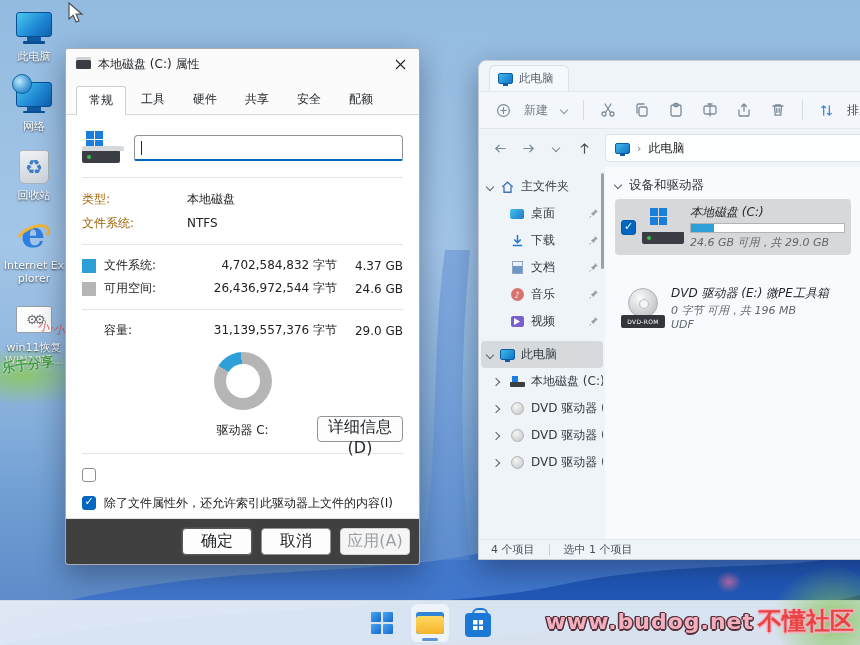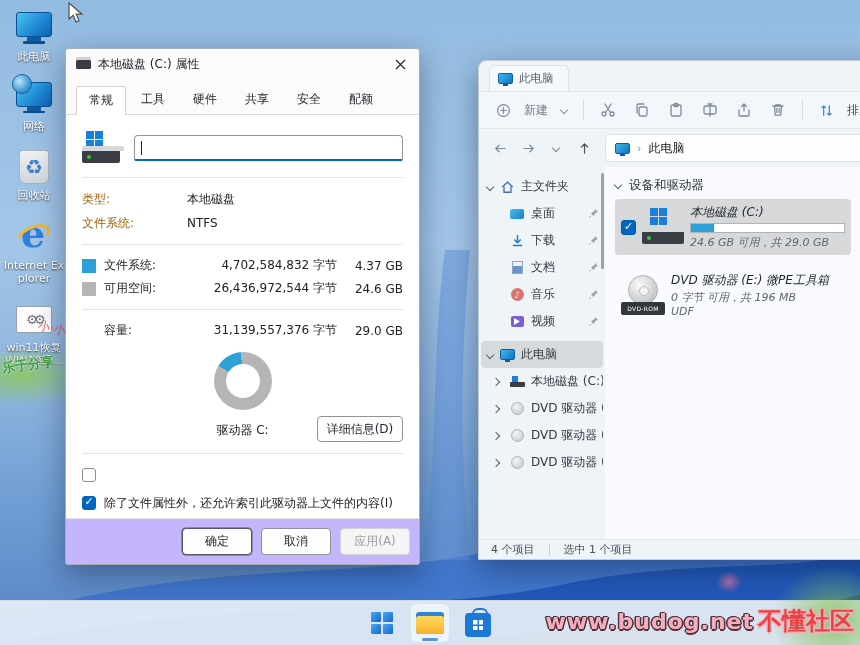--- a/index.html
+++ b/index.html
@@ -113,27 +113,27 @@
   .swatch.free { background:#b5b5b5; }
   .swatch.none { background:transparent; }
   .urow .ul { width:83px; }
   .urow .ub { flex:1; text-align:right; padding-right:14px; }
   .urow .ug { width:52px; text-align:right; }
   .donut-wrap { display:flex; justify-content:center; margin:10px 0 6px 0; }
   .donut { width:58px; height:58px; border-radius:50%; position:relative; }
   .donut::after { content:""; position:absolute; left:12px; top:12px; width:34px; height:34px; border-radius:50%; background:#fff; }
   .drive-row { display:flex; align-items:center; height:28px; position:relative; }
   .drive-lbl { position:absolute; left:0; right:0; text-align:center; font-size:12px; }
-  .btn { border:1px solid #8f9499; background:#fdfdfd; border-radius:4px; font-size:12px; color:#1f2428; font-family:inherit; }
+  .btn { border:1px solid #8f9499; background:#fdfdfd; border-radius:4px; font-size:16px; color:#1f2428; font-family:inherit; }
   .details-btn { position:absolute; right:0; top:0; width:86px; height:26px; }
   .cb-row { display:flex; align-items:flex-start; gap:8px; margin-top:13px; font-size:12px; }
   .cb { flex:none; width:14px; height:14px; border:1px solid #8a8f94; border-radius:3px; background:#fff; position:relative; margin-top:1px; }
   .cb.checked { background:#0067c0; border-color:#0067c0; }
   .cb.checked::after { content:"✓"; position:absolute; left:1.5px; top:-2px; color:#fff; font-size:11px; }
-  .dlg-footer { height:46px; background:#c4b5fd; border-top:1px solid #e2e2e2; display:flex; align-items:center; justify-content:flex-end; gap:9px; padding:0 9px; }
+  .dlg-footer { height:46px; background:#404040; border-top:1px solid #e2e2e2; display:flex; align-items:center; justify-content:flex-end; gap:9px; padding:0 9px; }
   .f-btn { width:70px; height:27px; }
   .f-btn.ok { border-color:#55595e; box-shadow:0 0 0 .5px #55595e; }
   .f-btn.disabled { color:#9aa0a5; background:#f5f5f5; border-color:#d4d4d4; }
 
   
   .taskbar { position:absolute; left:0; bottom:0; width:860px; height:45px; background:rgba(233,240,247,.92); border-top:1px solid rgba(200,210,220,.6); z-index:10; display:flex; align-items:center; justify-content:center; gap:10px; }
   .tb-app { width:38px; height:38px; display:flex; align-items:center; justify-content:center; border-radius:6px; position:relative; }
   .tb-app.active { background:rgba(255,255,255,.55); }
   .tb-app.active::after { content:""; position:absolute; bottom:1px; left:11px; width:16px; height:3px; border-radius:2px; background:#5a93d8; }
   .startlogo { width:22px; height:22px; display:grid; grid-template-columns:10px 10px; grid-template-rows:10px 10px; gap:2px; }
@@ -447,21 +447,21 @@
         </span>
         <span class="drv-text">
           <span class="drv-name">本地磁盘 (C:)</span>
           <span class="drv-bar" style="display: block;">
               <span class="drv-fill" style="width: 15%; display: block;"></span>
             </span>
           <span class="drv-info">24.6 GB 可用，共 29.0 GB</span>
         </span>
       </div>
 
-      <div class="drv-item" style="margin-top:12px">
+      <div class="drv-item" style="margin-top:25px">
         <span class="dvd-ico">
           <span class="disc"></span>
           <span class="dvd-base">DVD-ROM</span>
         </span>
         <span class="drv-text">
           <span class="drv-name">DVD 驱动器 (E:) 微PE工具箱</span>
           <span class="drv-info" style="display:block;margin-top:1px">0 字节 可用，共 196 MB</span>
           <span class="drv-info" style="display:block">UDF</span>
         </span>
       </div>

